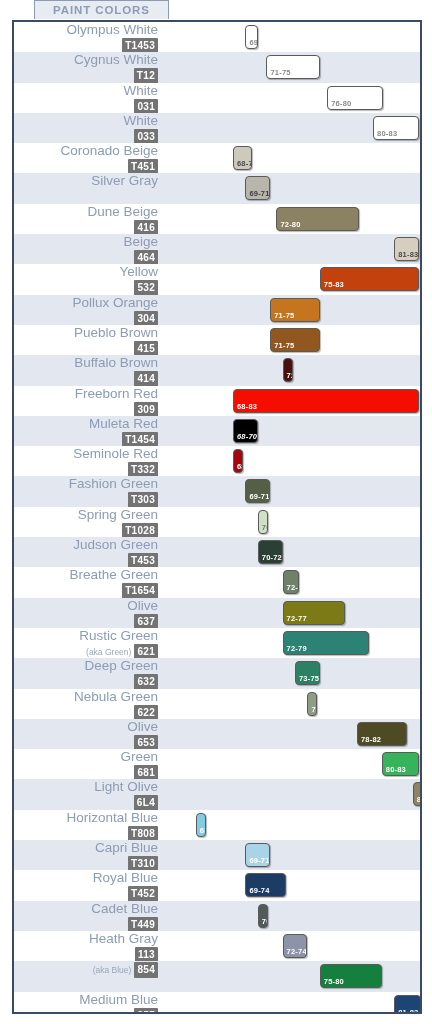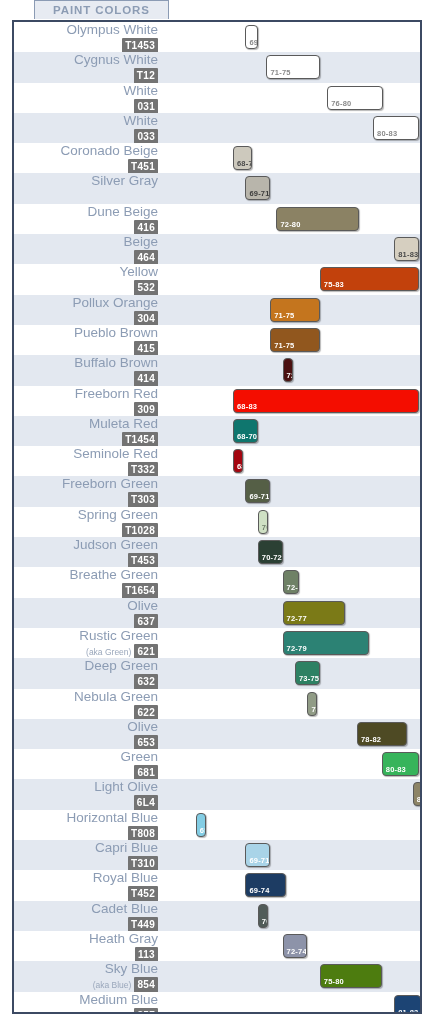--- a/index.html
+++ b/index.html
@@ -235,36 +235,36 @@
         </div>
         <div class="swatch" style="left: 219px; width: 186px; background: rgb(244, 13, 0);">
           <span class="swatch-text" style="color: rgb(255, 255, 255); text-align: right;">68-83</span>
         </div>
       </div>
       <div class="row alt">
         <div class="row-label">
           <span class="cname">Muleta Red</span>
           <span class="cnum-wrap"><span class="cnum">T1454</span></span>
         </div>
-        <div class="swatch" style="left: 219px; width: 24.8px; background: #0f766e;">
+        <div class="swatch" style="left: 219px; width: 24.8px; background: #000000; font-style: italic;">
           <span class="swatch-text" style="color: rgb(255, 255, 255);">68-70</span>
         </div>
       </div>
       <div class="row">
         <div class="row-label">
           <span class="cname">Seminole Red</span>
           <span class="cnum-wrap"><span class="cnum">T332</span></span>
         </div>
         <div class="swatch" style="left: 219px; width: 10px; background: rgb(164, 5, 15);">
           <span class="swatch-text" style="color: rgb(255, 255, 255);">68</span>
         </div>
       </div>
       <div class="row alt">
         <div class="row-label">
-          <span class="cname">Freeborn Green</span>
+          <span class="cname">Fashion Green</span>
           <span class="cnum-wrap"><span class="cnum">T303</span></span>
         </div>
         <div class="swatch" style="left: 231.4px; width: 24.8px; background: rgb(85, 95, 70);">
           <span class="swatch-text" style="color: rgb(255, 255, 255);">69-71</span>
         </div>
       </div>
       <div class="row">
         <div class="row-label">
           <span class="cname">Spring Green</span>
           <span class="cnum-wrap"><span class="cnum">T1028</span></span>
@@ -394,24 +394,23 @@
         <div class="row-label">
           <span class="cname">Heath Gray</span>
           <span class="cnum-wrap"><span class="cnum">113</span></span>
         </div>
         <div class="swatch" style="left: 268.6px; width: 24.8px; background: rgb(141, 147, 169);">
           <span class="swatch-text" style="color: rgb(255, 255, 255);">72-74</span>
         </div>
       </div>
       <div class="row alt">
         <div class="row-label">
-          <span class="cname">Sky Blue</span>
           <span class="cnum-wrap"><span class="aka">(aka Blue)</span><span class="cnum">854</span></span>
         </div>
-        <div class="swatch" style="left: 305.8px; width: 62px; background: #4d7c0f;">
+        <div class="swatch" style="left: 305.8px; width: 62px; background: #15803d;">
           <span class="swatch-text" style="color: rgb(255, 255, 255);">75-80</span>
         </div>
       </div>
       <div class="row">
         <div class="row-label">
           <span class="cname">Medium Blue</span>
           <span class="cnum-wrap"><span class="cnum">857</span></span>
         </div>
         <div class="swatch" style="left: 380.2px; width: 27.28px; background: rgb(28, 68, 116);">
           <span class="swatch-text" style="color: rgb(255, 255, 255);">81-83</span>

